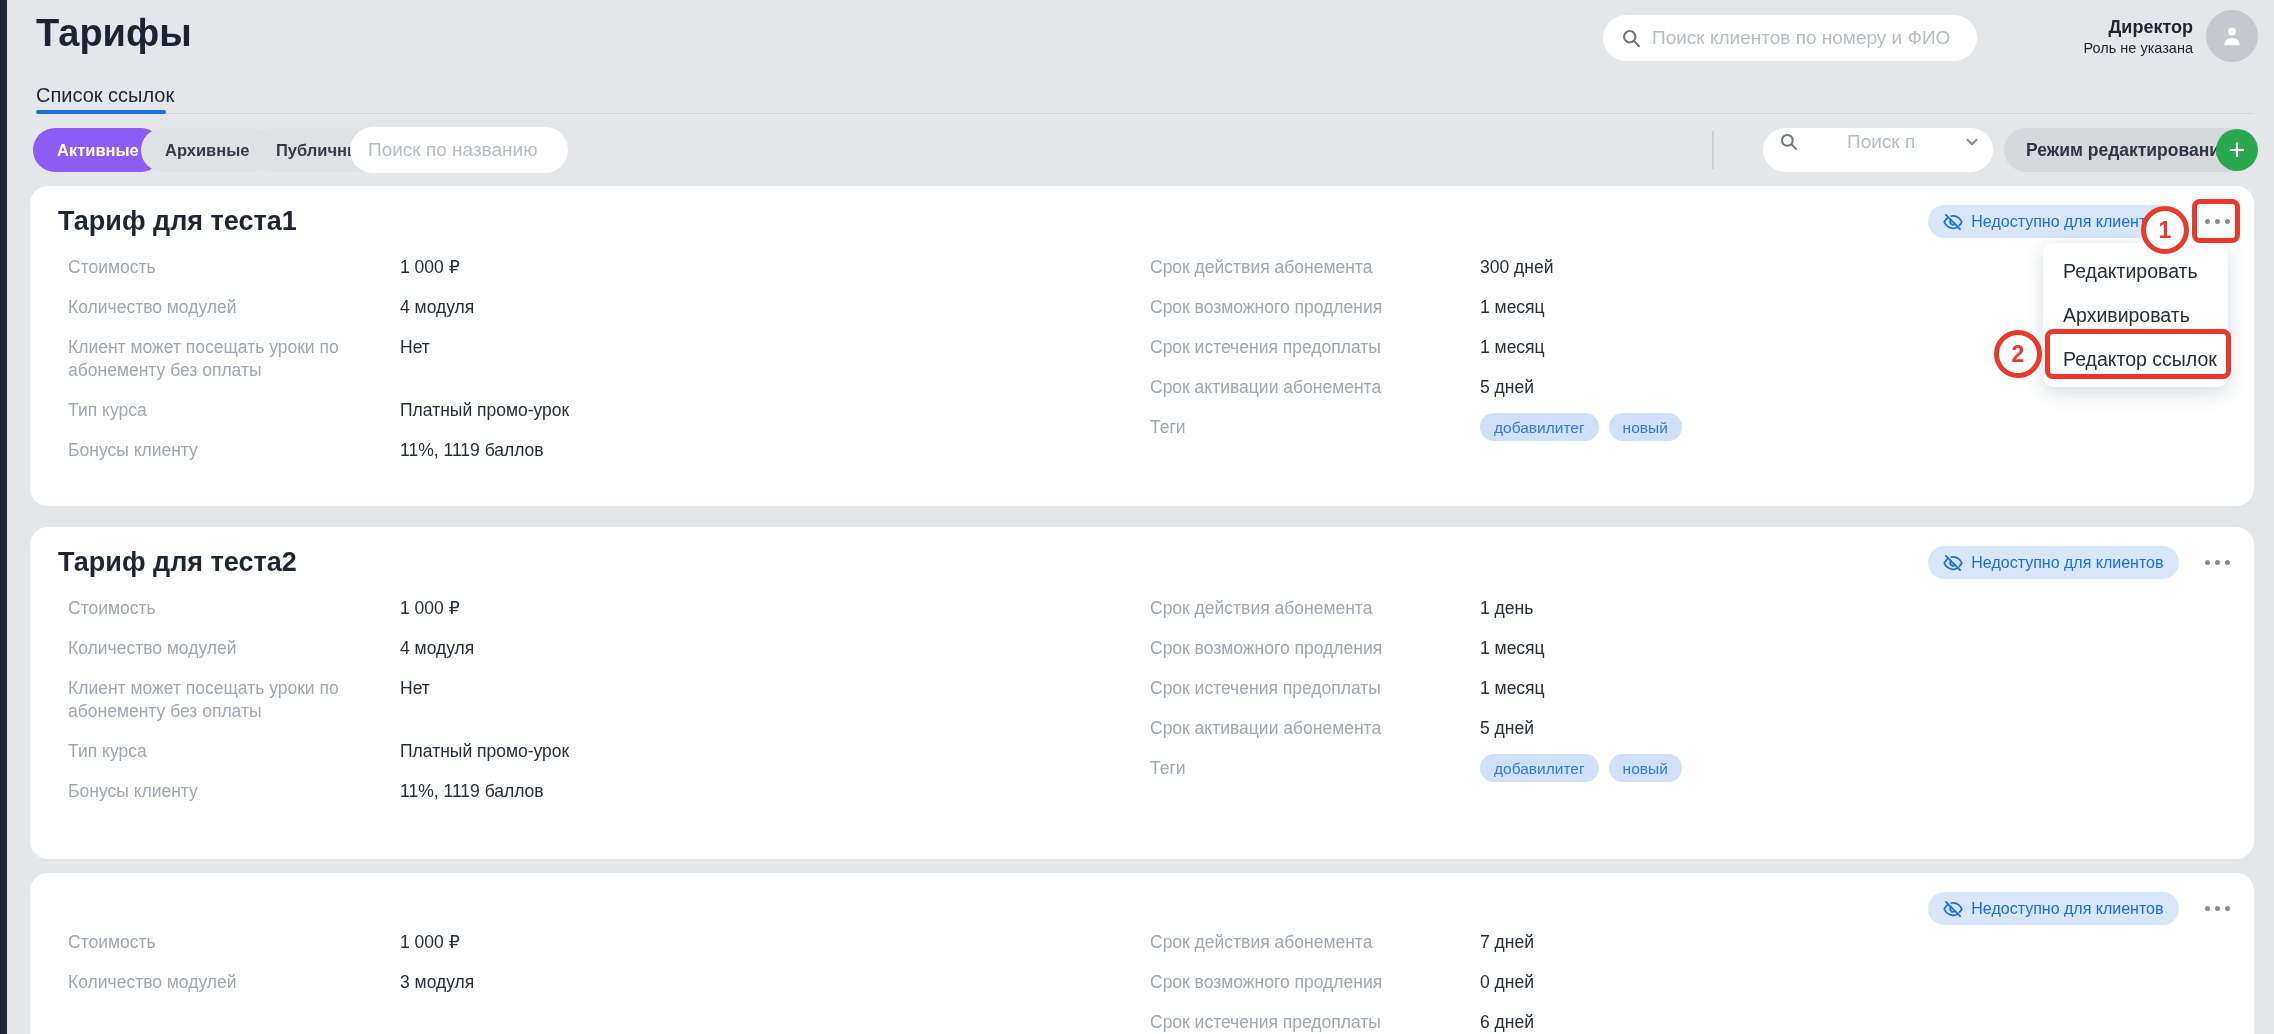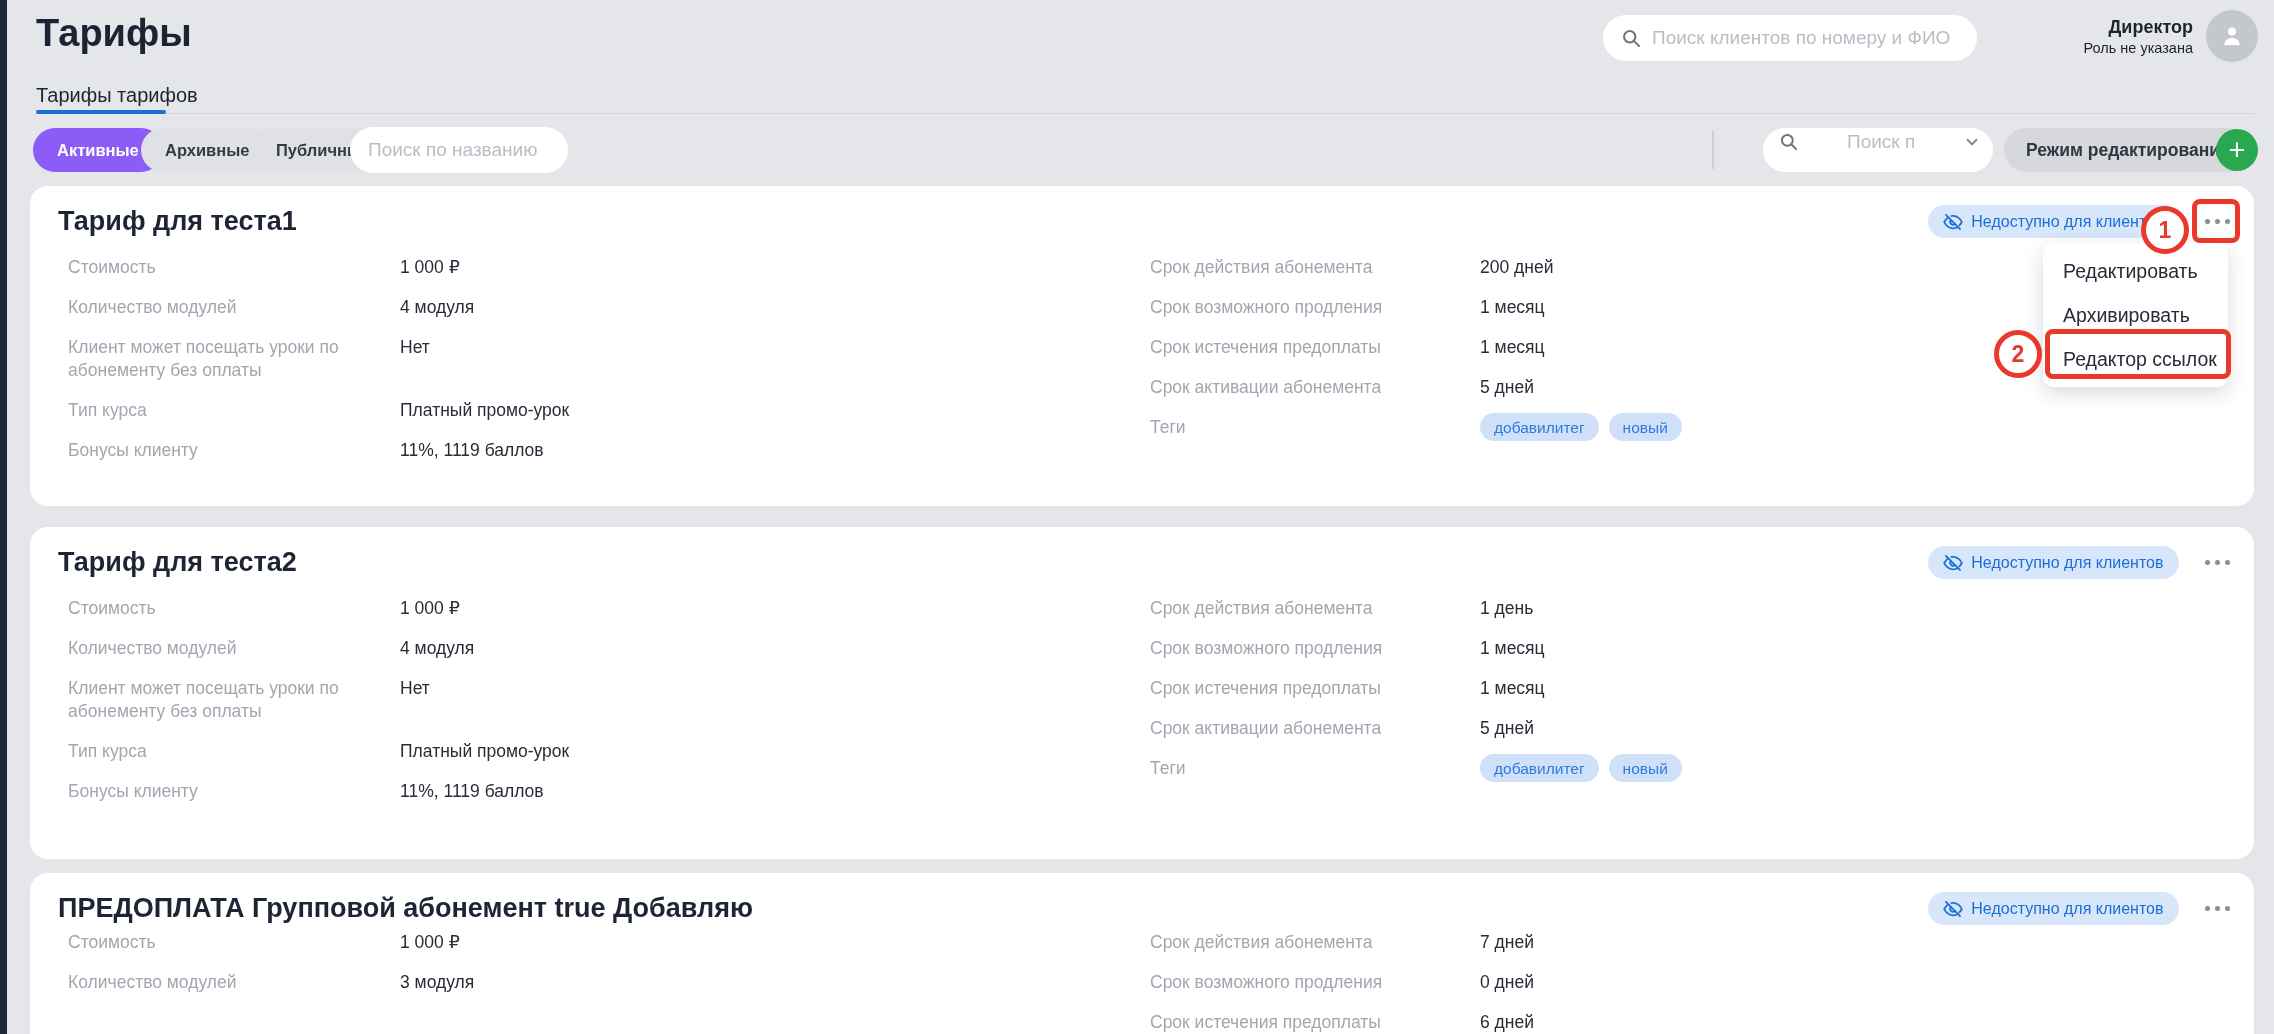--- a/index.html
+++ b/index.html
@@ -101,21 +101,21 @@
     <div class="user-role">Роль не указана</div>
   </div>
   <div class="avatar">
     <svg width="28" height="28" viewBox="0 0 24 24" fill="#ffffff">
         <circle cx="12" cy="8.2" r="3.4"></circle>
         <path d="M5.5 19.5c0-3.6 2.9-5.8 6.5-5.8s6.5 2.2 6.5 5.8v.5h-13z"></path>
       </svg>
   </div>
 </div>
 
-<div class="tab">Тарифы тарифов</div>
+<div class="tab">Список ссылок</div>
 <div class="tab-underline"></div>
 <div class="tab-line"></div>
 
 <div class="pill-btn active" style="left:33px">Активные</div>
 <div class="pill-btn" style="left:141px">Архивные</div>
 <div class="pill-btn" style="left:252px">Публичные</div>
 
 <div class="pill-input name-search">
   <input placeholder="Поиск по названию" style="">
 </div>
@@ -171,21 +171,21 @@
         <div class="fvalue">Платный промо-урок</div>
       </div>
     <div class="frow">
         <div class="flabel">Бонусы клиенту</div>
         <div class="fvalue">11%, 1119 баллов</div>
       </div>
   </div>
   <div class="fields fields-right">
     <div class="frow">
         <div class="flabel">Срок действия абонемента</div>
-        <div class="fvalue">200 дней</div>
+        <div class="fvalue">300 дней</div>
       </div>
     <div class="frow">
         <div class="flabel">Срок возможного продления</div>
         <div class="fvalue">1 месяц</div>
       </div>
     <div class="frow">
         <div class="flabel">Срок истечения предоплаты</div>
         <div class="fvalue">1 месяц</div>
       </div>
     <div class="frow">
@@ -262,21 +262,20 @@
         <div class="flabel">Теги</div>
       <div class="tags">
         <span class="tag-pill">добавилитег</span>
         <span class="tag-pill">новый</span>
       </div>
     </div>
   </div>
 </div>
 
 <div class="card card-3">
-  <div class="card-title">ПРЕДОПЛАТА Групповой абонемент true Добавляю</div>
   <div class="badge-row">
     <div class="badge">
       <svg width="20" height="20" viewBox="0 0 24 24" fill="none" stroke="#1a6fd8" stroke-width="2.1" stroke-linecap="round" stroke-linejoin="round">
           <path d="M17.9 17.9A10.4 10.4 0 0 1 12 19.5C6.5 19.5 2.7 15 1.5 12a18 18 0 0 1 4.2-5.3M9.9 4.8A10 10 0 0 1 12 4.5c5.5 0 9.3 4.5 10.5 7.5a17 17 0 0 1-2.9 4.1"></path>
           <path d="M9.5 9.6a3.4 3.4 0 0 0 4.8 4.8"></path>
           <line x1="3.5" y1="3.5" x2="20.5" y2="20.5"></line>
         </svg>
       <span>Недоступно для клиентов</span>
     </div>
     <div class="dots-btn">

